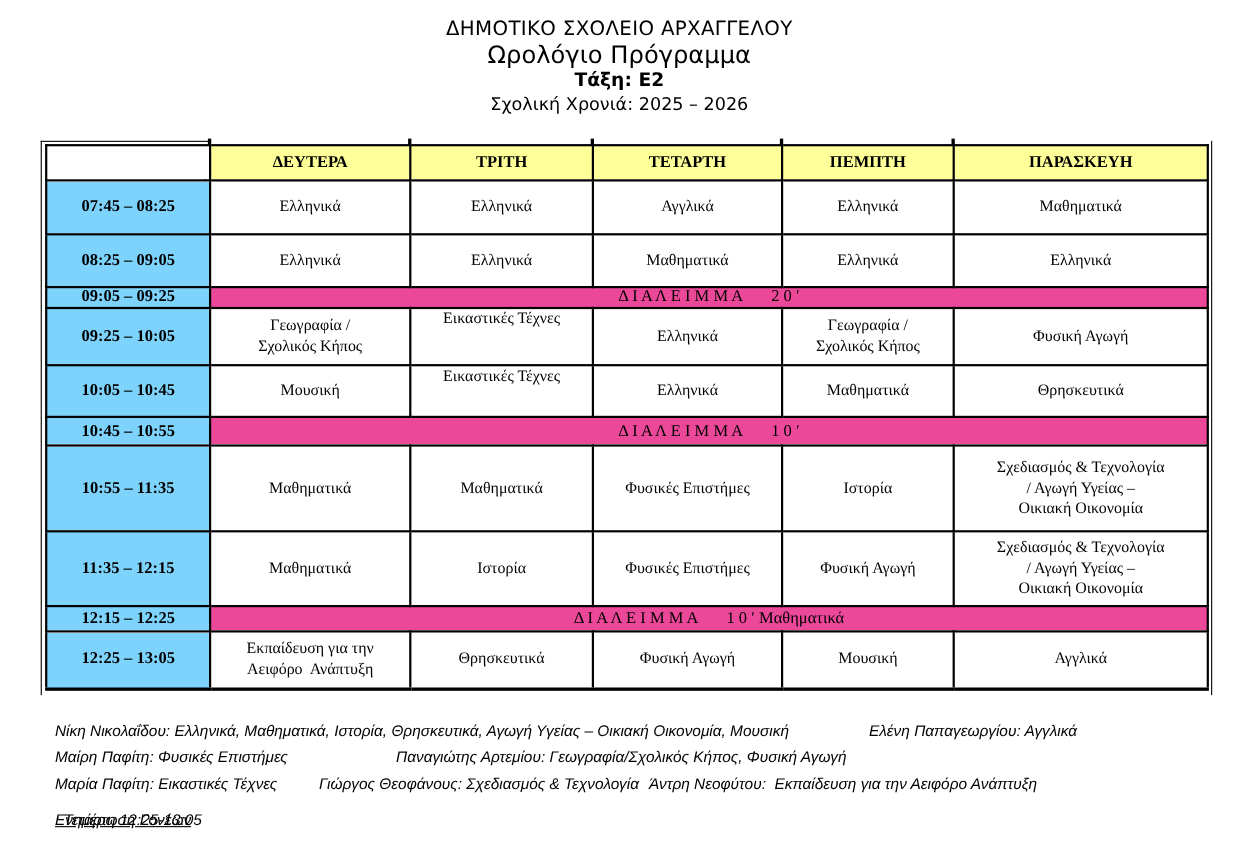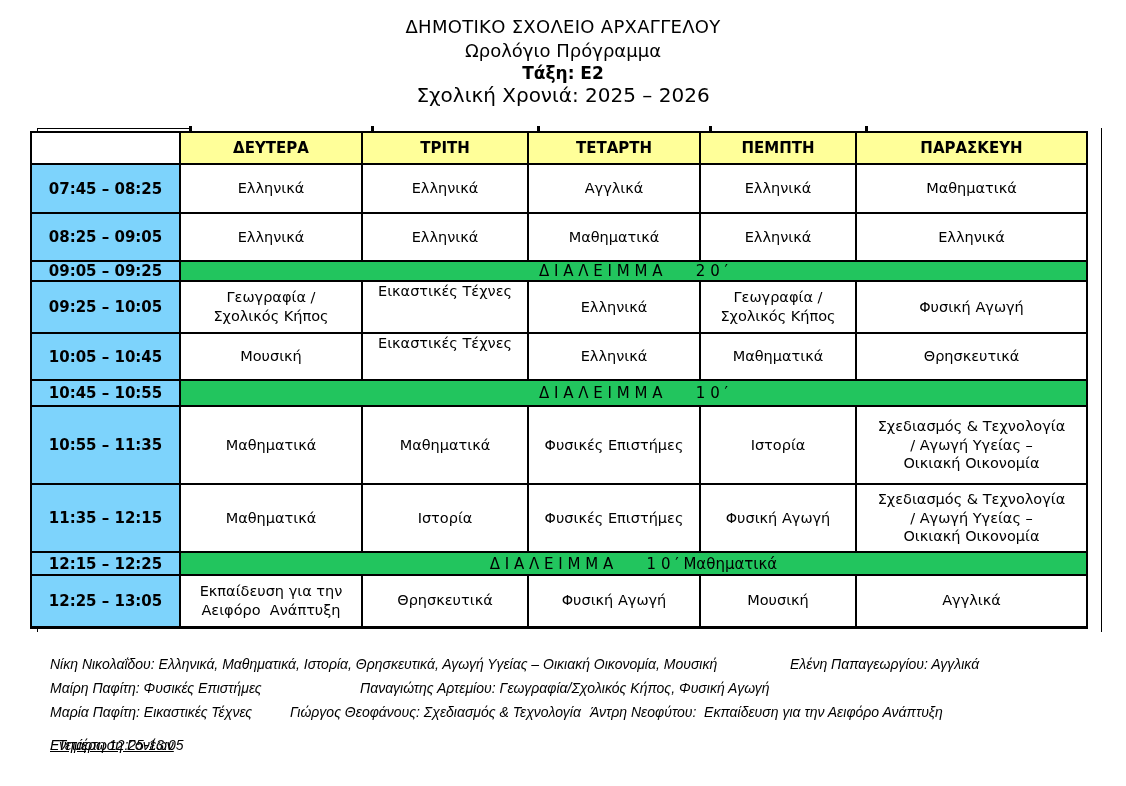--- a/index.html
+++ b/index.html
@@ -2,42 +2,42 @@
 <html><head>
 <meta charset="utf-8">
 <style>
   html,body { margin:0; padding:0; background:#ffffff; }
   body { width:1126px; height:786px; font-family:"DejaVu Sans", sans-serif; color:#000; }
   .page { position:relative; width:1126px; height:786px; overflow:hidden; background:#fff; }
 
   
   .titles { position:absolute; top:14px; left:0; width:1126px; text-align:center; }
   .school-name { font-size:18px; line-height:25px; letter-spacing:0.3px; }
-  .doc-title   { font-size:18px; line-height:23px; }
+  .doc-title   { font-size:22px; line-height:23px; }
   .class-line  { font-size:17px; line-height:22px; font-weight:bold; }
-  .year-line   { font-size:20px; line-height:22px; }
+  .year-line   { font-size:16px; line-height:22px; }
 
   
   .table-frame { position:absolute; left:37px; top:128px; width:1063px; height:504px;
                  border-left:1px solid #000; border-right:1px solid #000; pointer-events:none; }
   .corner-topline { position:absolute; left:37px; top:128px; width:155px; height:1px; background:#000; }
   .corner-rightline { position:absolute; left:186px; top:131px; width:1px; height:33px; background:#000; }
   .tick { position:absolute; top:126px; width:3px; height:6px; background:#000; }
 
   
-  table.timetable { position:absolute; left:30px; top:131px; width:1056px;
-                    border-collapse:collapse; table-layout:fixed; }
+  table.timetable { position:absolute; left:41px; top:131px; width:1056px;
+                    border-collapse:collapse; table-layout:fixed;font-family:Liberation Serif, serif; }
   table.timetable td, table.timetable th { border:2px solid #000; overflow:hidden; padding:0 2px; }
   th.day-header { background:#FFFF99; font-size:15px; font-weight:bold; text-align:center; }
   td.corner-cell { background:#ffffff; }
   td.time-cell { background:#7dd3fc; font-size:15px; font-weight:bold; text-align:center; }
   td.lesson-cell { background:#ffffff; font-size:14.5px; text-align:center; vertical-align:middle;
                    line-height:1.3; white-space:pre-wrap; }
   td.va-top { vertical-align:top; padding-top:2px; }
-  td.break-cell { background:#22c55e; font-size:15px; text-align:center; white-space:pre; }
+  td.break-cell { background:#ec4899; font-size:15px; text-align:center; white-space:pre; }
   tr.last-row td { border-bottom:3px solid #000; }
 
   
   .note-line { position:absolute; left:0; width:928px; height:20px;
                font-family:"Liberation Sans", sans-serif; font-style:italic; font-size:14px; }
   .note-line span { position:absolute; top:0; white-space:pre; }
   .u { text-decoration:underline; }
 </style>
 </head>
 <body>

